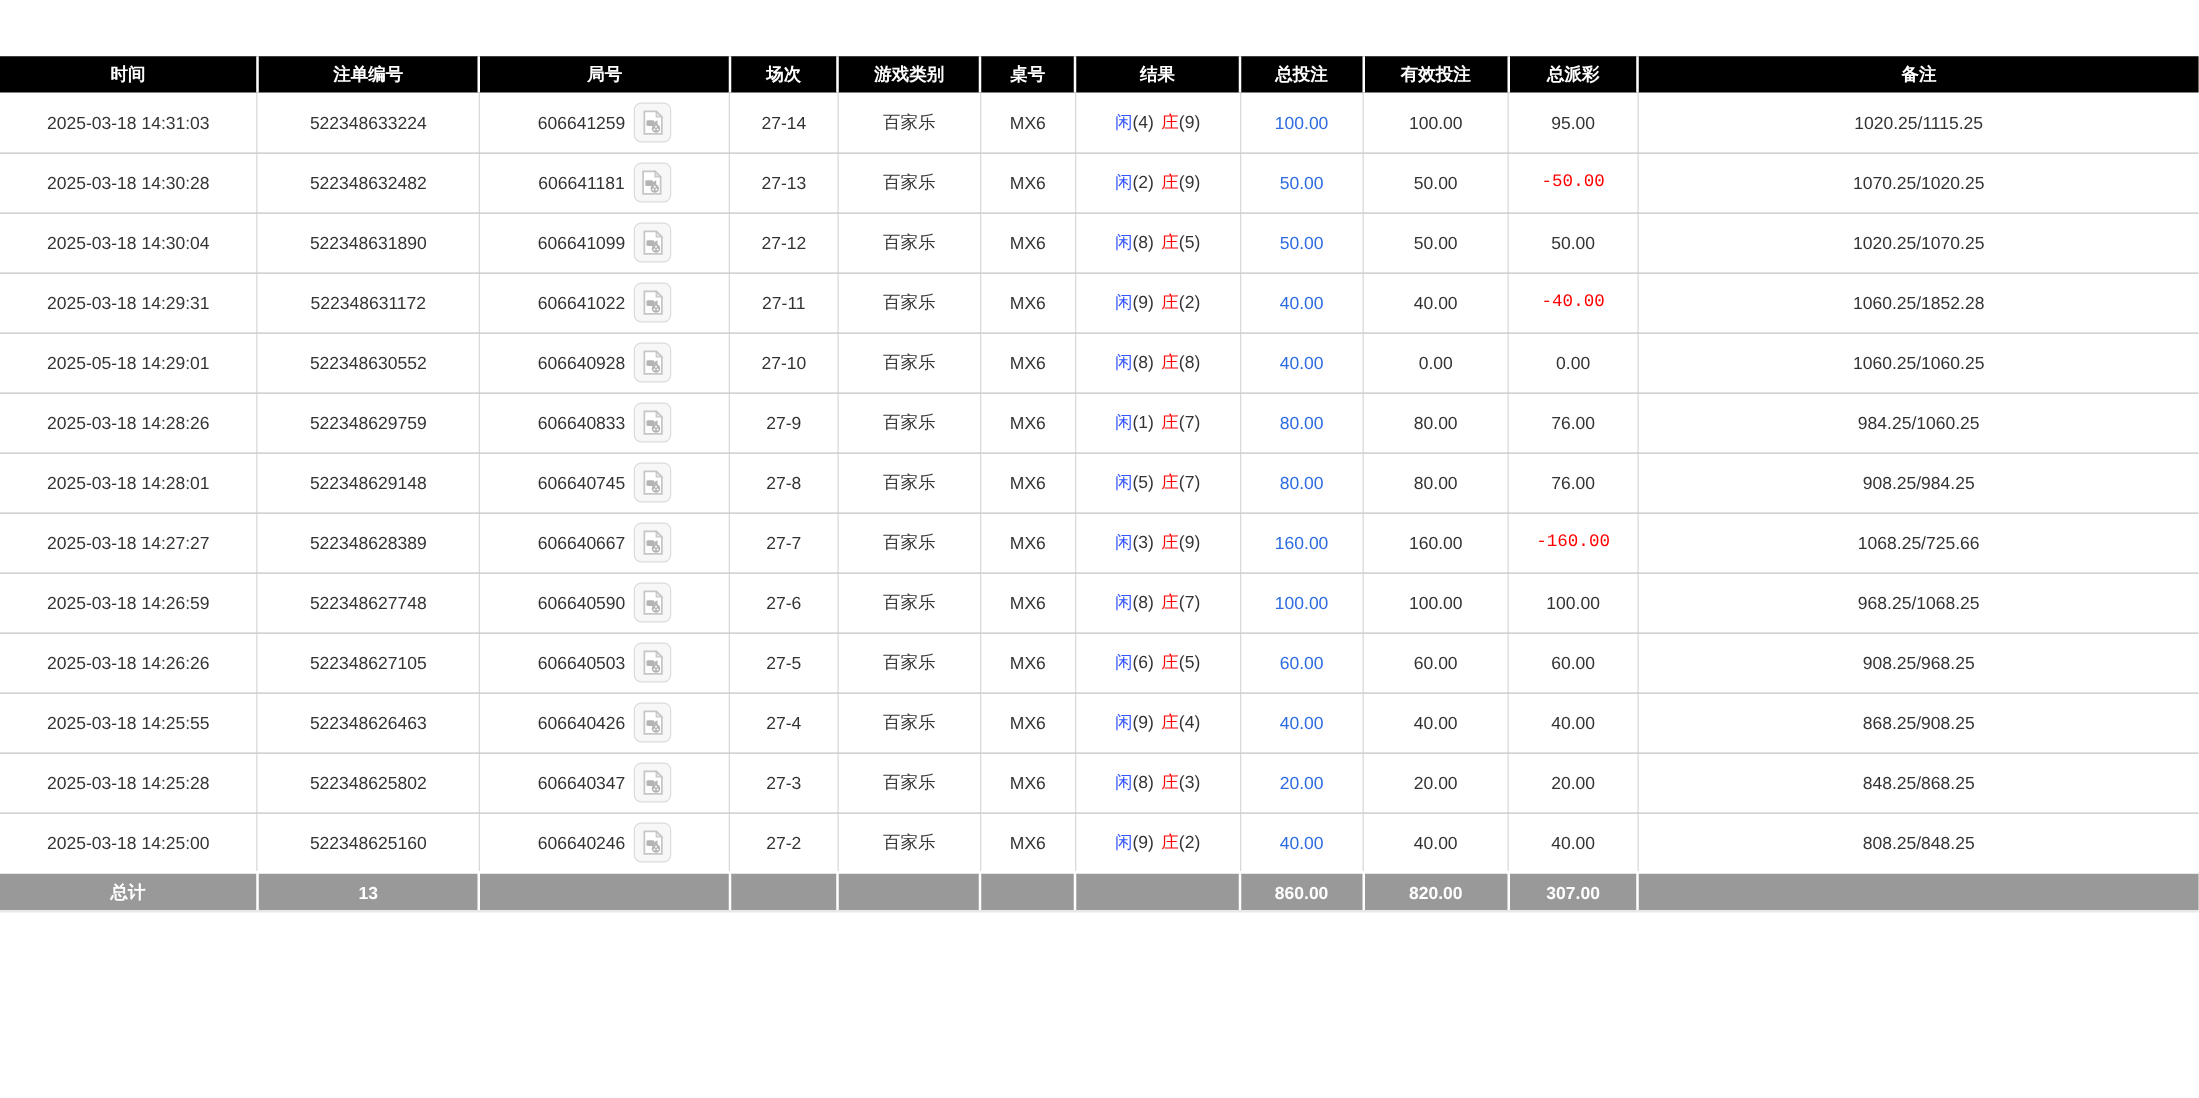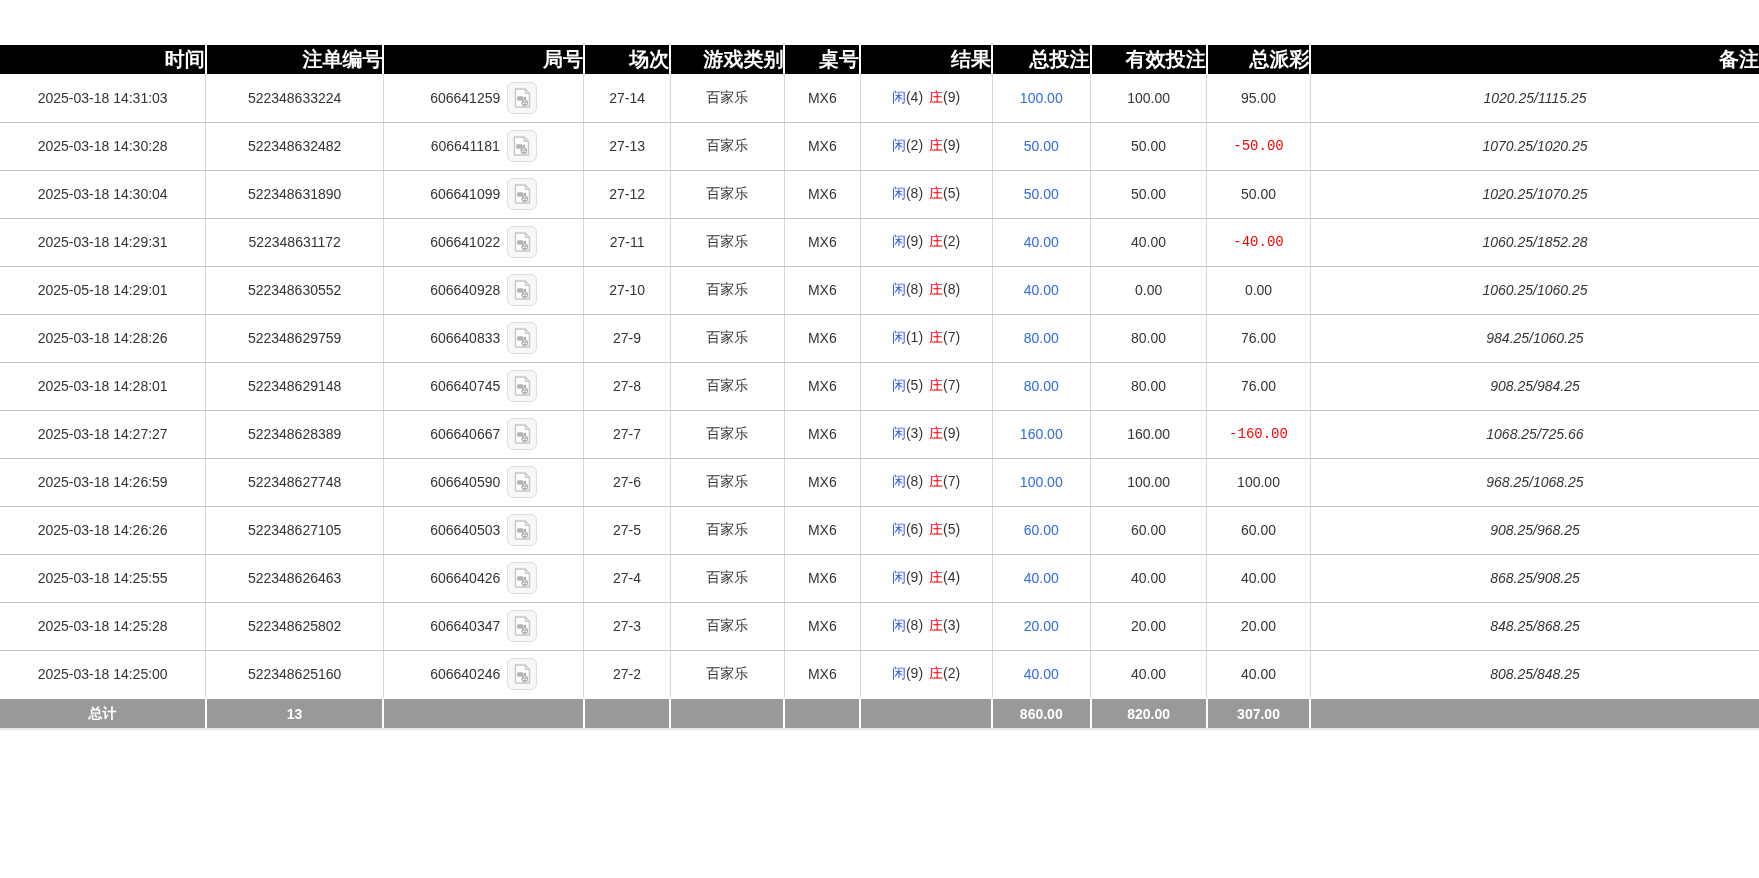--- a/index.html
+++ b/index.html
@@ -31,34 +31,34 @@
     background:var(--row-bg);
   }
   
   col.w1{width:11.7%} col.w2{width:10.1%} col.w3{width:11.4%}
   col.w4{width:4.9%}  col.w5{width:6.5%}  col.w6{width:4.3%}
   col.w7{width:7.5%}  col.w8{width:5.6%}  col.w9{width:6.6%}
   col.w10{width:5.9%} col.w11{width:auto}
   thead th{
     background:var(--header-bg);
     color:var(--header-fg);
-    font-size:20px;font-weight:bold;
-    height:29px;text-align:right;vertical-align:middle;
+    font-size:14px;font-weight:bold;
+    height:29px;text-align:center;vertical-align:middle;
     border-right:2px solid #ffffff;
   }
   thead th:last-child{border-right:none;}
   tbody td{
     height:48px;text-align:center;vertical-align:middle;
     font-size:14px;color:var(--cell-fg);
     background:var(--row-bg);
     border-bottom:1px solid var(--grid-h);
     border-right:1px solid var(--grid-v);
     white-space:nowrap;overflow:hidden;
   }
-  tbody td:last-child{border-right:none;font-style:italic;}
+  tbody td:last-child{border-right:none;}
   td.total-bet{color:var(--bet-blue);cursor:pointer;}
   td.payout.neg{color:var(--neg-red);font-family:Liberation Mono, monospace;}
   .xian{color:var(--xian-blue);}
   .zhuang{color:var(--zhuang-red);margin-left:6px;}
   .round-wrap{display:inline-flex;align-items:center;gap:7px;}
   .replay-btn{
     width:30px;height:32px;
     background:#f7f7f7;border:1px solid #dcdcdc;border-radius:6px;
     display:inline-flex;align-items:center;justify-content:center;
     cursor:pointer;padding:0;

